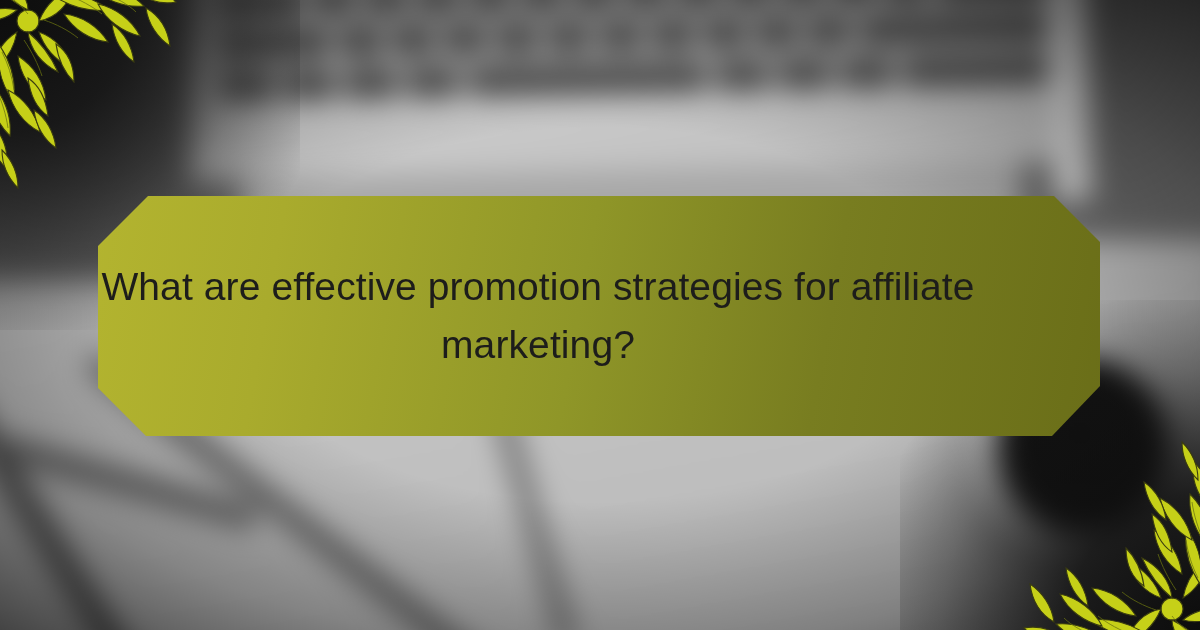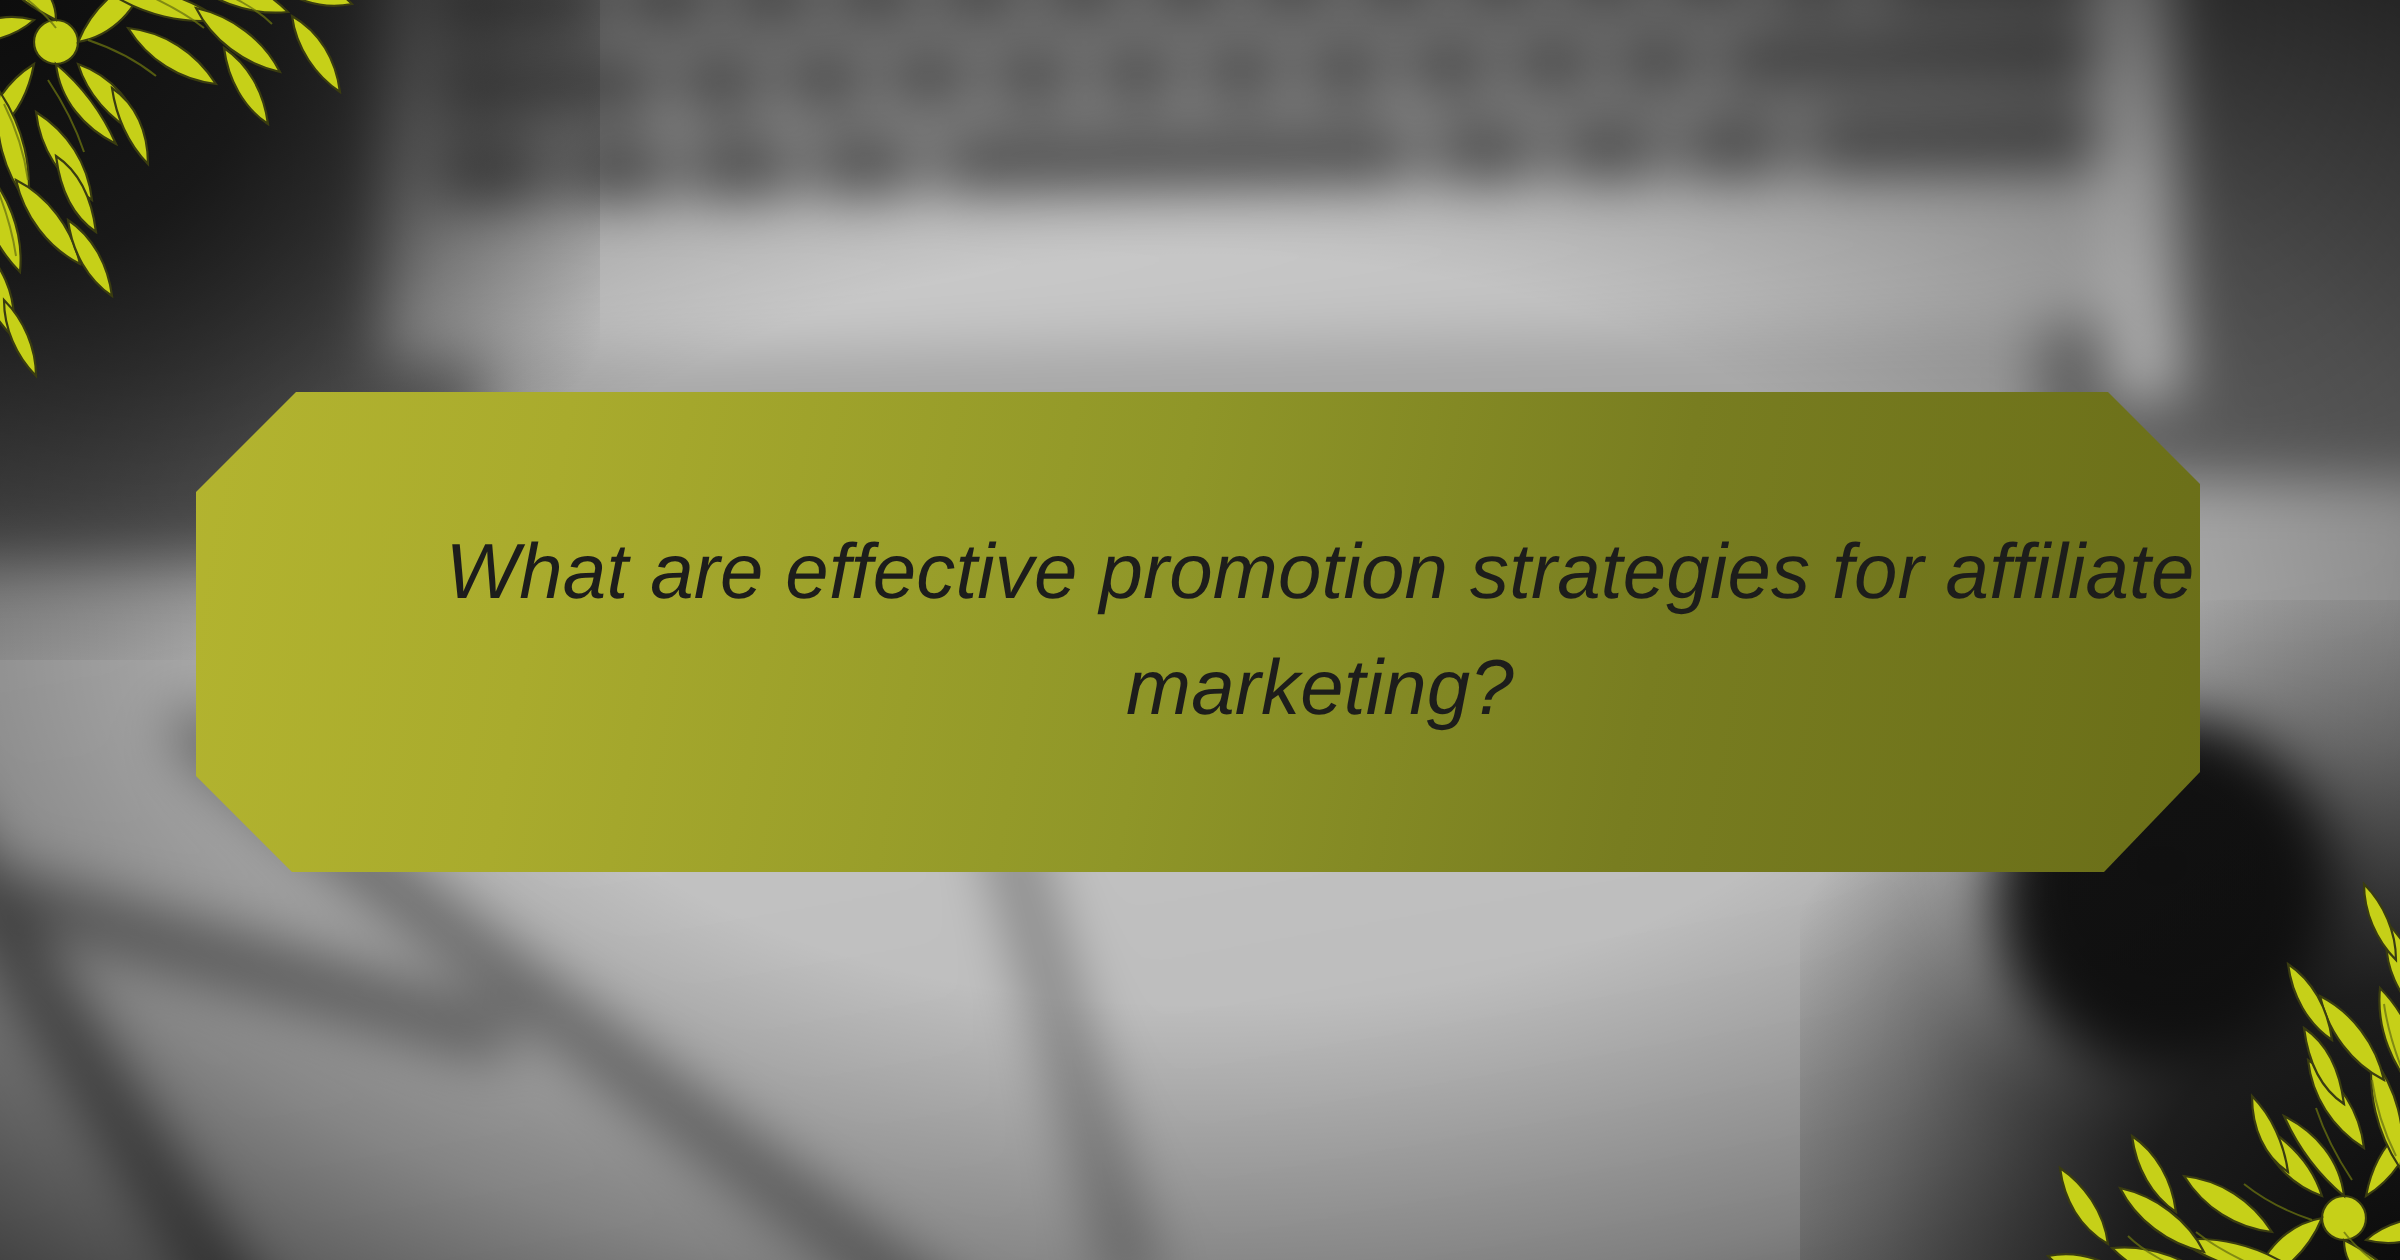--- a/index.html
+++ b/index.html
@@ -146,21 +146,21 @@
   .ornament.br { right:-6px; bottom:-10px; transform:rotate(180deg); }
 
   
   .banner {
     position:absolute;
     left:98px; top:196px;
     width:1002px; height:240px;
     background:linear-gradient(100deg,#b3b42f 0%, #a9ab2d 18%, #8f9628 48%, #787d20 72%, #6a6e18 100%);
     clip-path: polygon(50px 0, calc(100% - 46px) 0, 100% 46px, 100% calc(100% - 50px),
                        calc(100% - 48px) 100%, 48px 100%, 0 calc(100% - 48px), 0 50px);
-    display:flex; align-items:center; justify-content:flex-end;font-style:italic;
+    display:flex; align-items:center; justify-content:flex-start;
   }
   .banner-text {
     width:880px;
     text-align:center;
     color:#1d1d1b;
     font-size:39px;
     line-height:1.48;
     font-weight:400;
     letter-spacing:.1px;
   }

